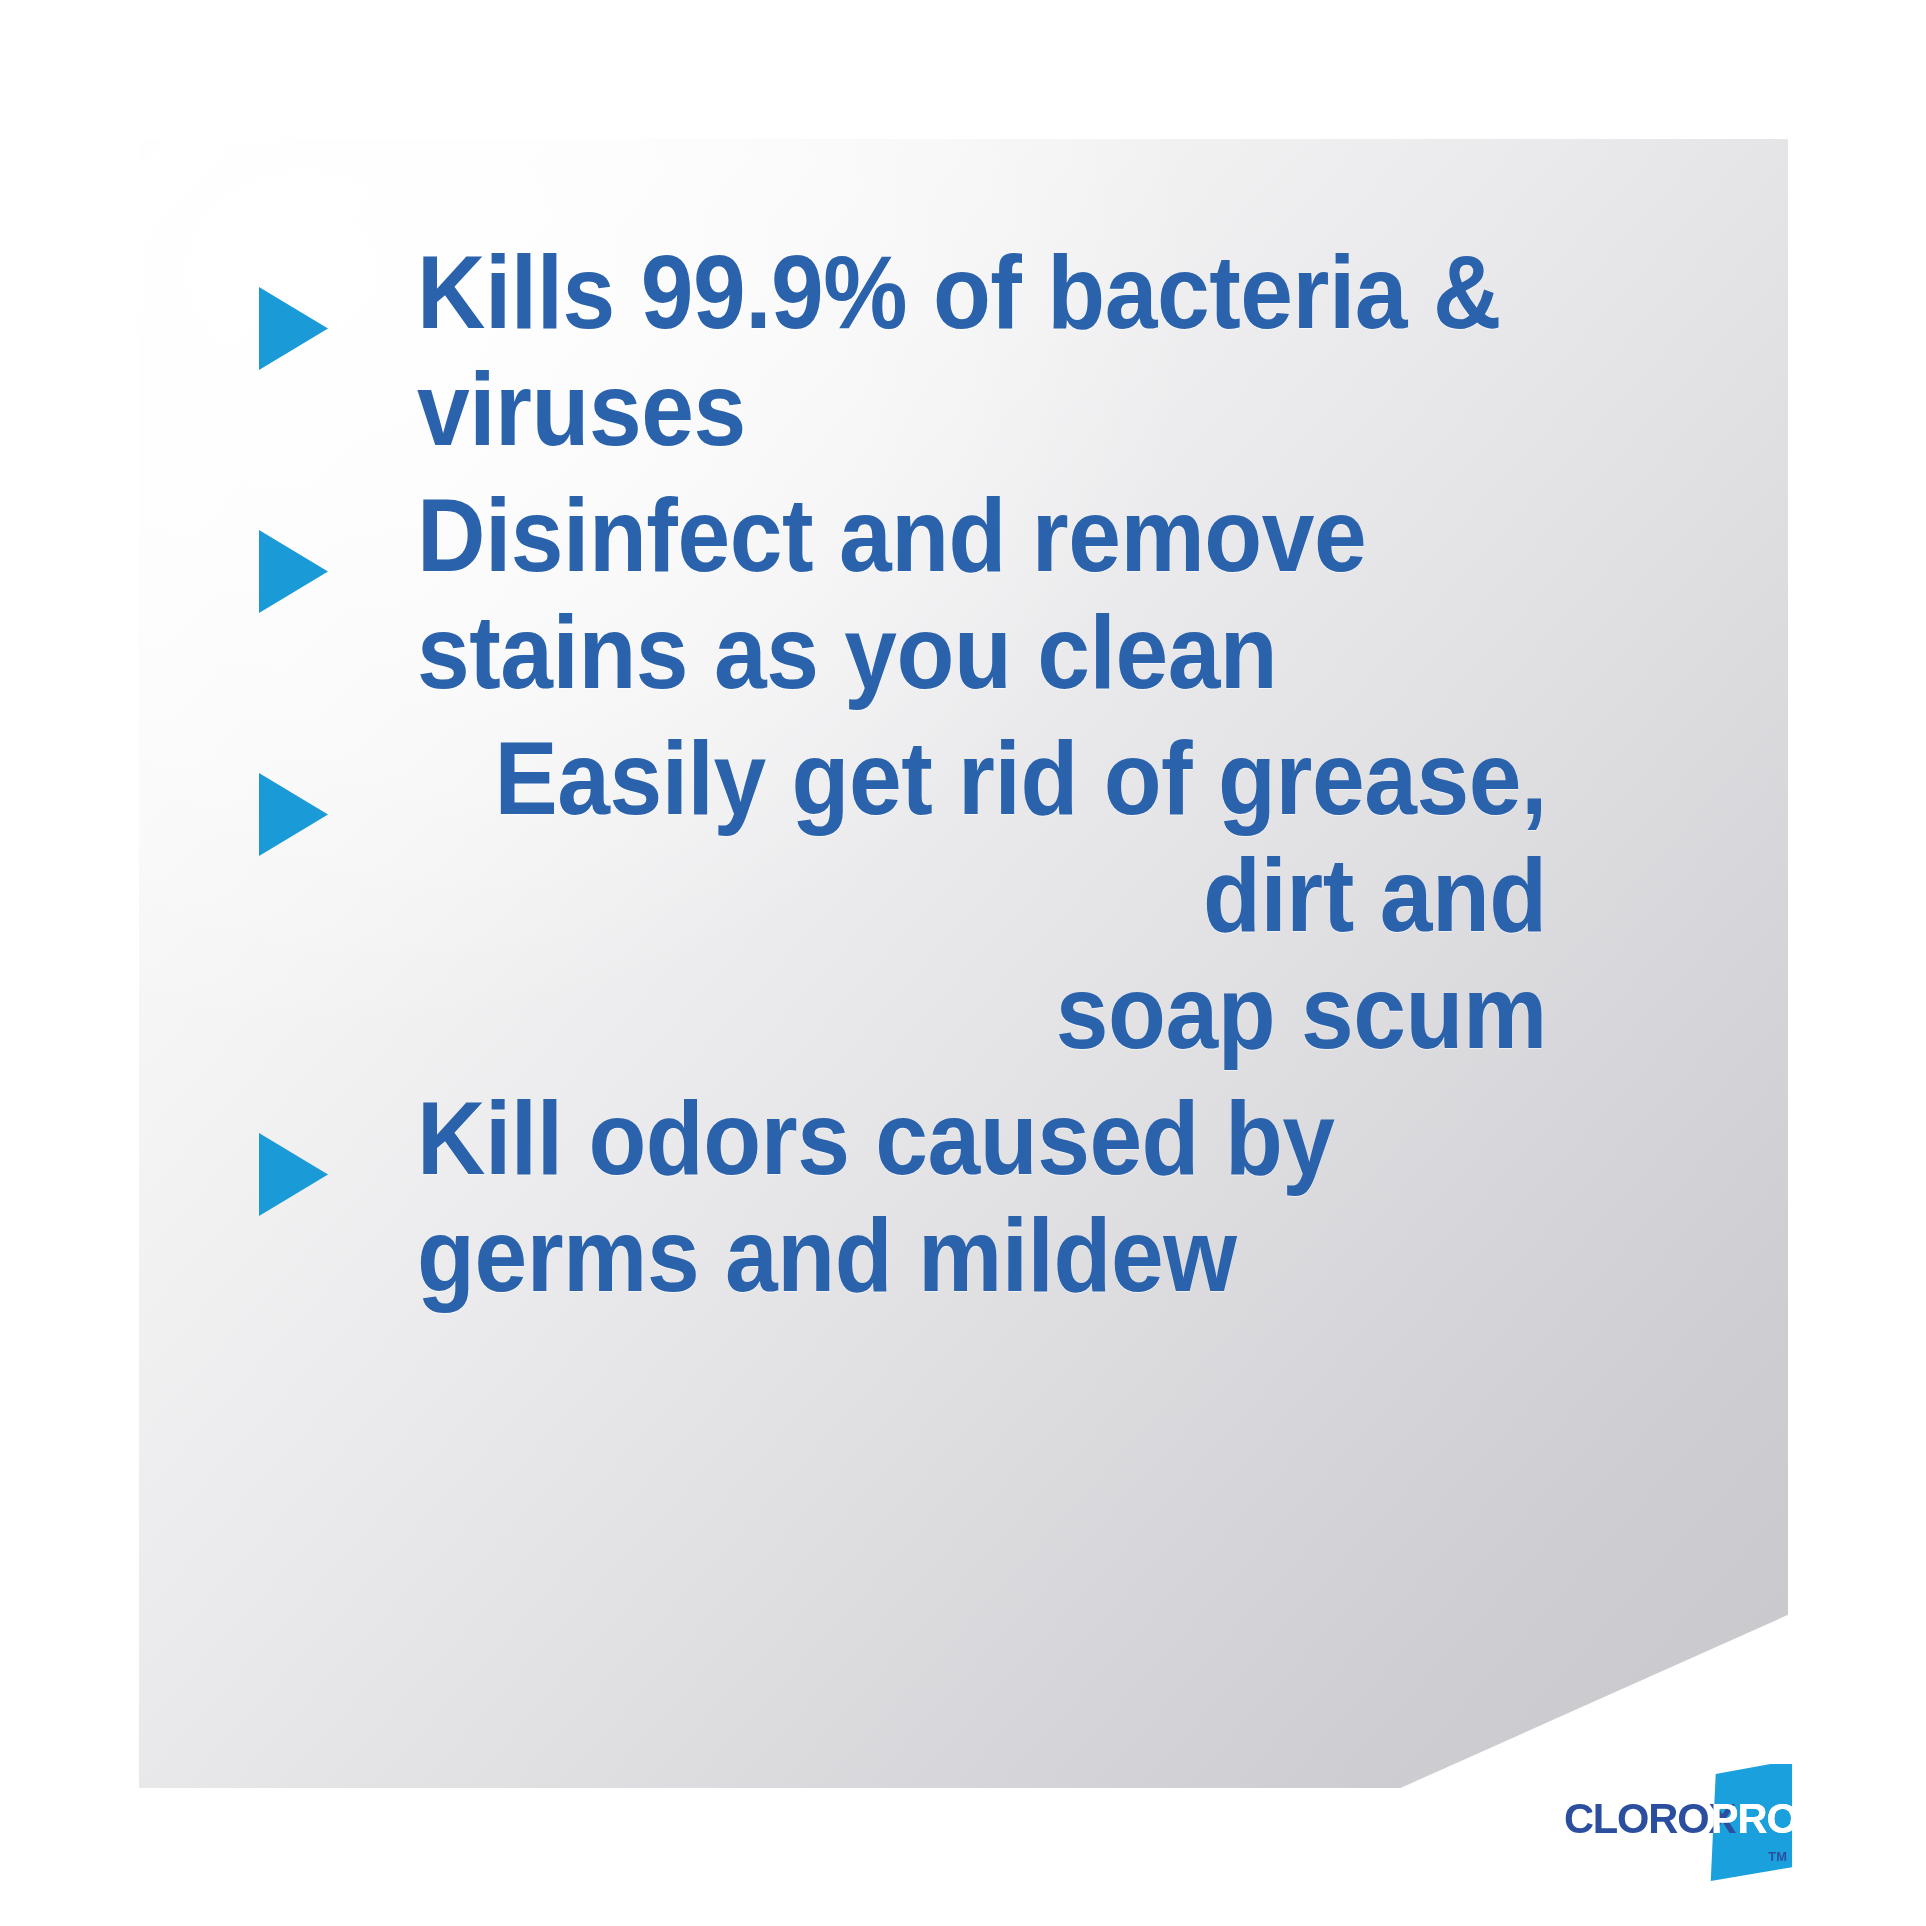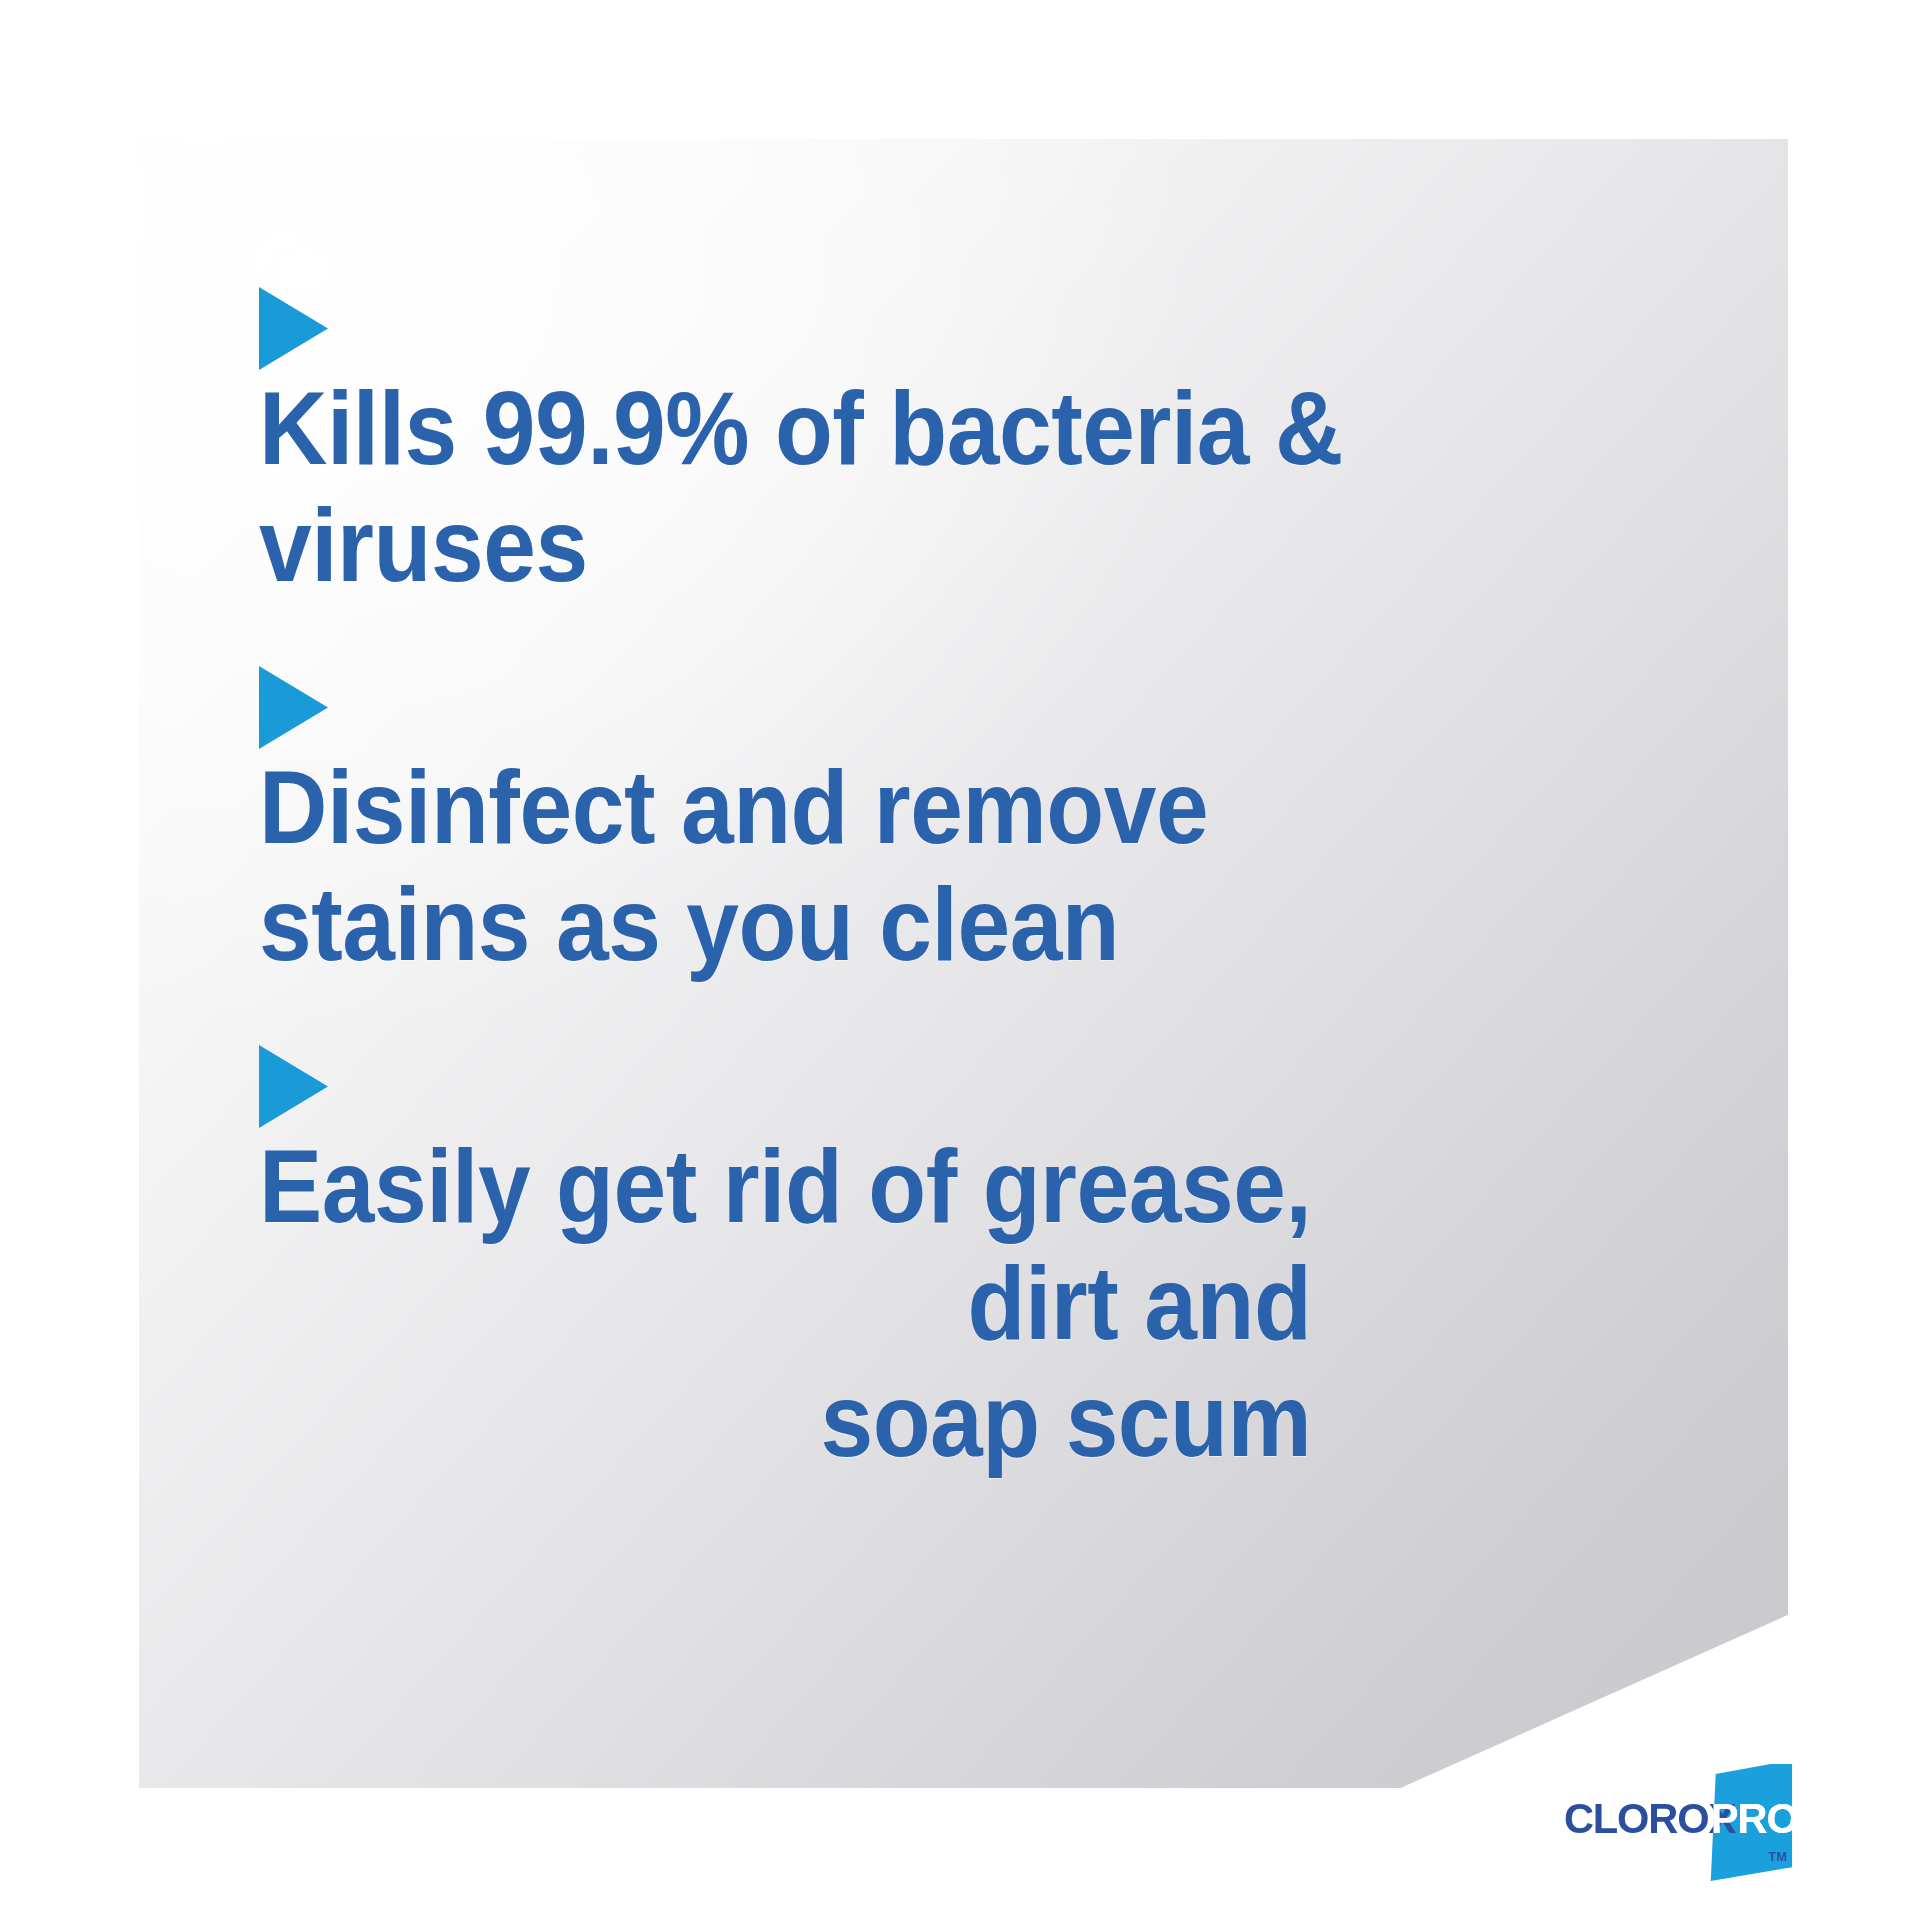--- a/index.html
+++ b/index.html
@@ -60,21 +60,20 @@
     position: absolute;
     left: 259px;
     top: 234px;
     width: 1386px;
   }
 
   .bullet-row {
     position: relative;
     display: flex;
     align-items: flex-start;
-    flex-direction: column;
   }
   .bullet-row + .bullet-row { margin-top: 8px; }
 
   .marker {
     flex: 0 0 auto;
     width: 69px;
     height: 83px;
     margin-top: 53px;
     margin-right: 89px;
   }
@@ -145,20 +144,29 @@
       <span class="marker">
         <svg viewBox="0 0 70 84" xmlns="http://www.w3.org/2000/svg" aria-hidden="true">
           <polygon points="0,0 70,42 0,84" fill="#1a9ad7"></polygon>
         </svg>
       </span>
       <span class="bullet-text">Easily get rid of grease,
 dirt and
 soap scum</span>
     </div>
 
+    <div class="bullet-row row-4">
+      <span class="marker">
+        <svg viewBox="0 0 70 84" xmlns="http://www.w3.org/2000/svg" aria-hidden="true">
+          <polygon points="0,0 70,42 0,84" fill="#1a9ad7"></polygon>
+        </svg>
+      </span>
+      <span class="bullet-text">Kill odors caused by
+germs and mildew</span>
+    </div>
 
   </div>
 
   <div class="logo">
     <svg viewBox="0 0 240 140" xmlns="http://www.w3.org/2000/svg">
       <defs>
 
         <mask id="pro-knockout">
           <rect x="0" y="0" width="240" height="140" fill="#000"></rect>
           <polygon points="148,8 236,8 236,132 148,132" fill="#fff"></polygon>

